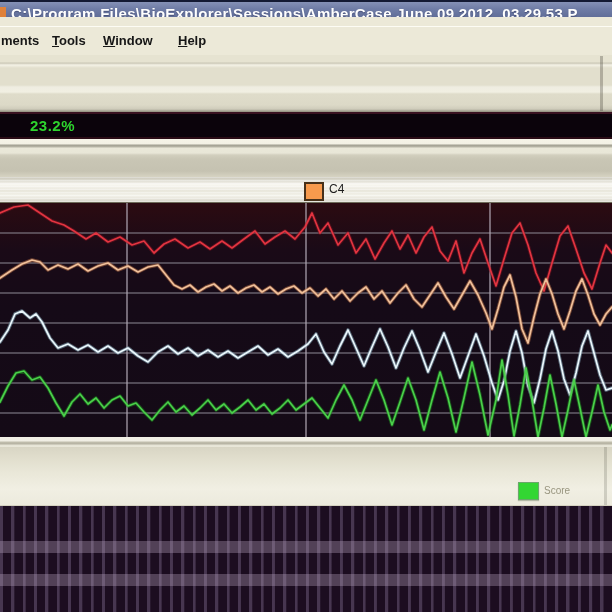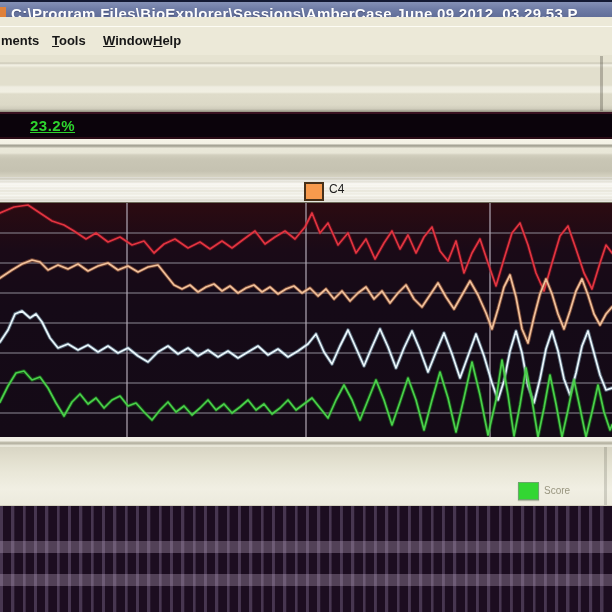--- a/index.html
+++ b/index.html
@@ -22,21 +22,21 @@
   }
   
   .menu-bar{
     position:absolute;left:0;top:26px;width:612px;height:29px;
     background:#ece9d8;border-top:1px solid #fdfcf4;font-weight:bold;
   }
   .menu-item{position:absolute;top:6px;font-size:13px;color:#161616;cursor:default;}
   .menu-item:nth-of-type(1){left:1px;}
   .menu-item:nth-of-type(2){left:52px;text-align:center;}
   .menu-item:nth-of-type(3){left:103px;}
-  .menu-item:nth-of-type(4){left:153px;}
+  .menu-item:nth-of-type(4){left:178px;}
   
   .toolbar{
     position:absolute;left:0;top:55px;width:612px;height:57px;
     background:linear-gradient(180deg,
       #e6e3d1 0px,#e6e3d1 7px,
       #c9c6b5 8px,#f4f2e6 10px,
       #e2dfcd 13px,#e2dfcd 30px,
       #efede1 32px,#f1efe2 37px,
       #dfdcca 39px,#dcd9c7 50px,
       #cfccbb 54px,#8f8c7c 57px);
@@ -46,21 +46,20 @@
   .seam-lower{left:604px;top:447px;height:58px;background:rgba(58,56,46,.18);}
   
   .percent-strip{
     position:absolute;left:0;top:112px;width:612px;height:27px;
     background:#0b030b;border-top:2px solid #391120;border-bottom:2px solid #2a0c16;
     box-sizing:border-box;
   }
   .percent-value{
     position:absolute;left:30px;top:3px;font-size:15px;font-weight:bold;color:#2ed32e;
     letter-spacing:.5px;
-    text-decoration:underline;
   }
   
   .divider-band{
     position:absolute;left:0;top:139px;width:612px;height:38px;
     background:linear-gradient(180deg,
       #f5f3e7 0px,#f3f1e5 5px,
       #a09e90 6px,#b9b7a8 8px,
       #eae8d9 9px,#e8e6d7 14px,
       #d2cfbe 16px,#c9c6b5 20px,#c5c2b1 32px,#d6d3c2 38px);
   }

